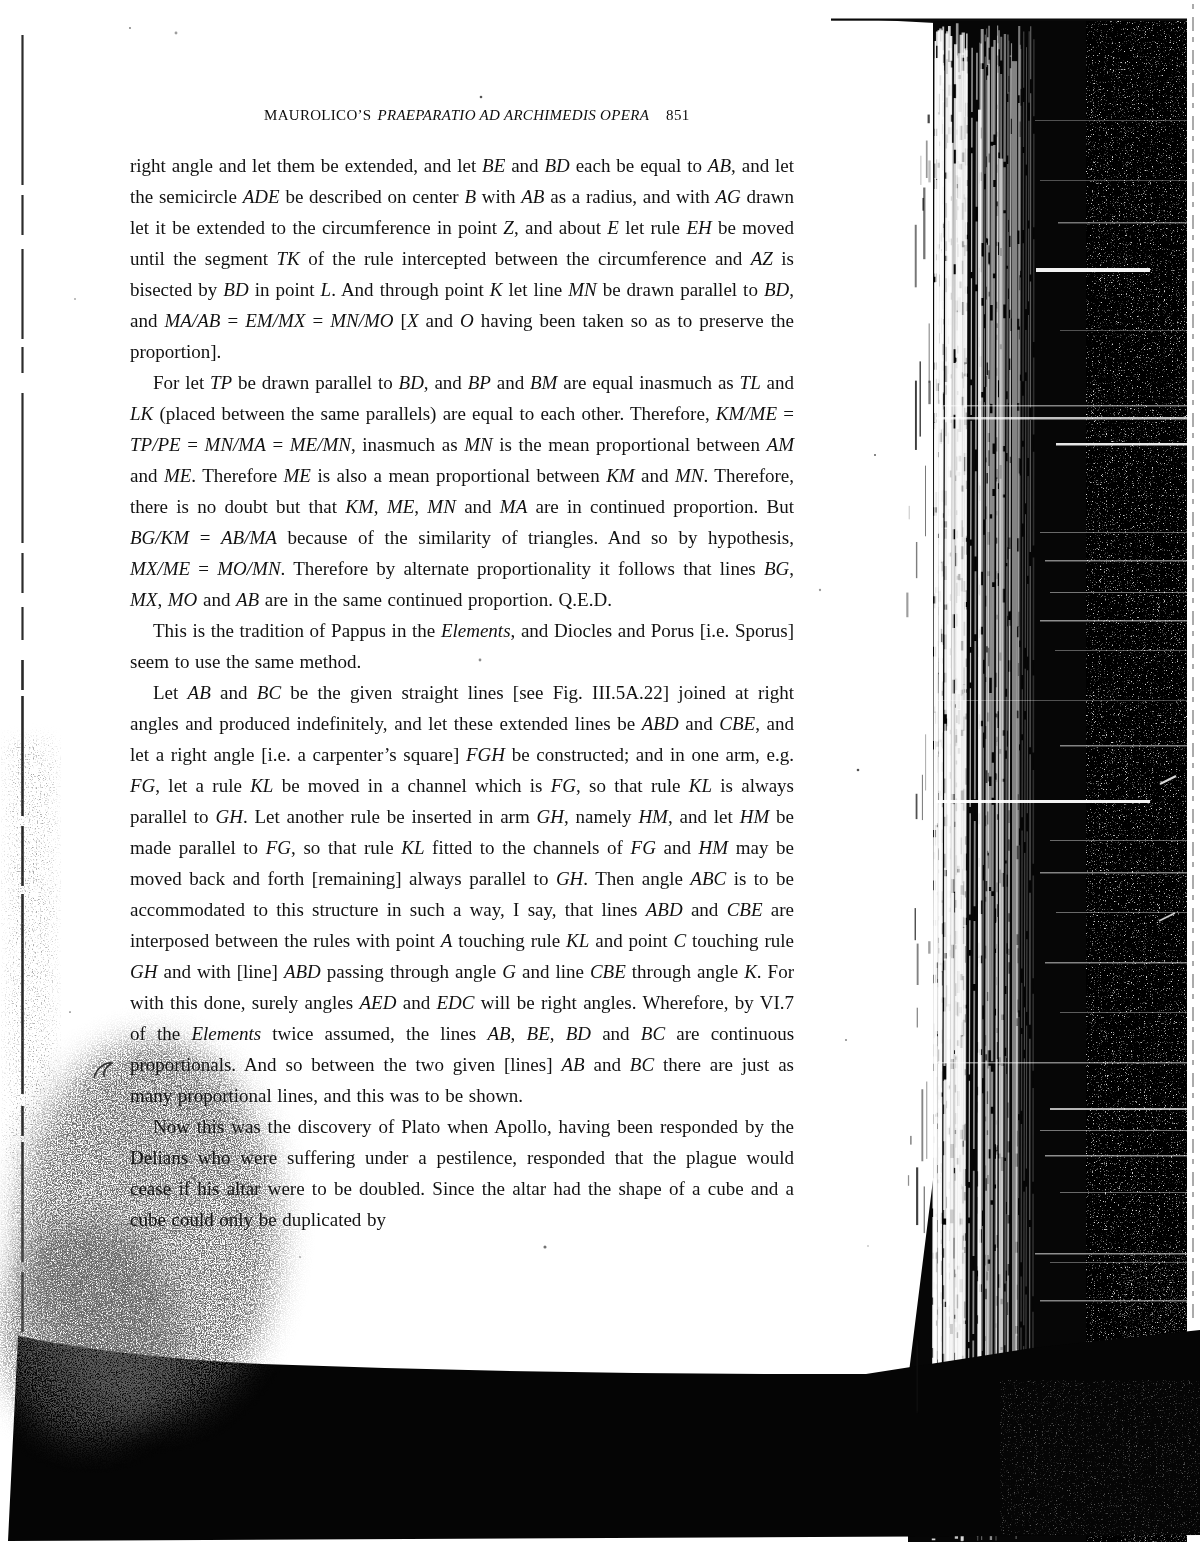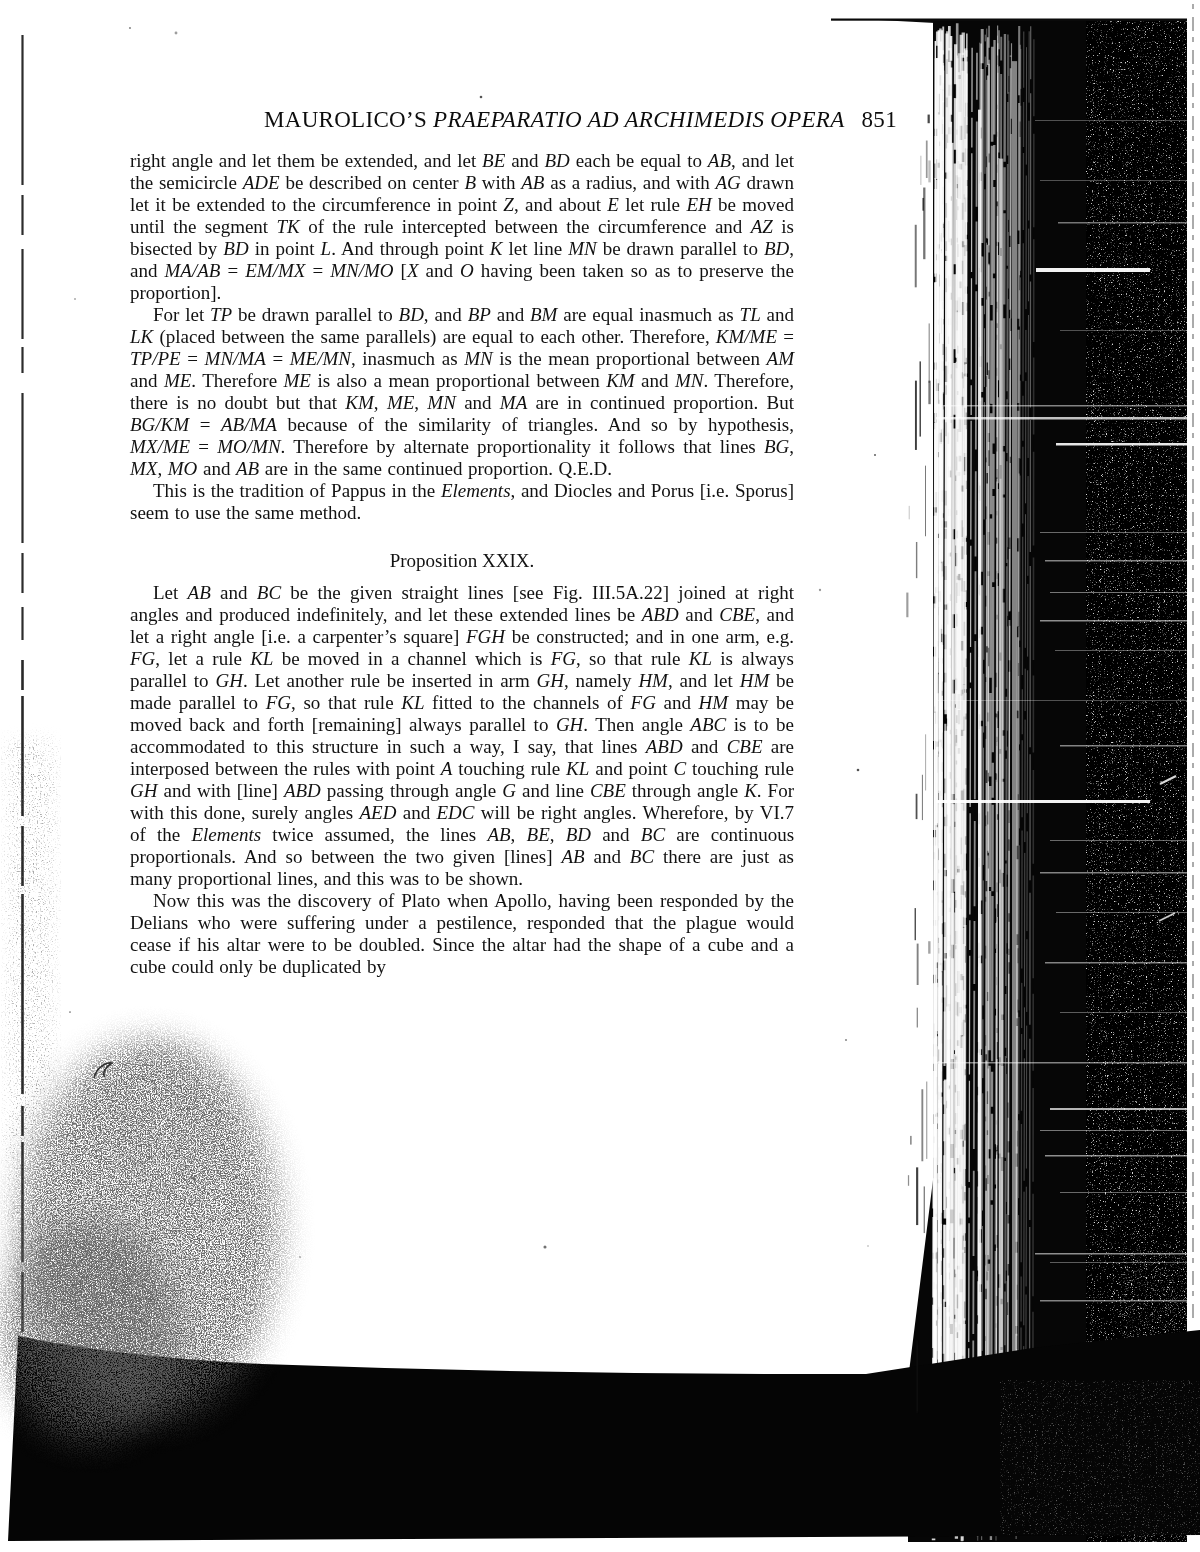--- a/index.html
+++ b/index.html
@@ -1,25 +1,25 @@
 <!DOCTYPE html>
 <html><head>
 <meta charset="utf-8">
 <style>
   html,body{margin:0;padding:0;background:#ffffff;}
   body{width:1200px;height:1552px;position:relative;overflow:hidden;
        font-family:"Liberation Serif","DejaVu Serif",serif;color:#101010;}
   .artifacts-svg{position:absolute;left:0;top:0;z-index:0;pointer-events:none;}
   .running-header{position:absolute;left:264px;top:107px;z-index:2;white-space:nowrap;
-       font-size:23px;letter-spacing:.3px;color:#0d0d0d;}
+       font-size:15px;letter-spacing:.3px;color:#0d0d0d;}
   .running-header .work{font-style:normal;}
   .running-header .title{font-style:italic;margin-left:6px;}
   .running-header .pagenum{margin-left:17px;font-style:normal;}
   .body-col{position:absolute;left:130px;top:150px;width:664px;z-index:2;}
-  .body-par{margin:0;font-size:19px;line-height:22px;text-align:justify;
+  .body-par{margin:0;font-size:19px;line-height:31px;text-align:justify;
        word-spacing:.045em;hyphens:manual;color:#121212;}
   .body-par.indent{text-indent:23px;}
   .prop-heading{margin:25px 0 9px 0;font-size:19px;line-height:23.9px;
        text-align:center;color:#121212;}
   i{font-style:italic;}
 </style>
 </head>
 <body>
 
 <svg class="artifacts-svg" width="1200" height="1552" viewBox="0 0 1200 1552">
@@ -235,16 +235,15 @@
 </svg>
 
 <div class="running-header">
   <span class="work">MAUROLICO’S</span><span class="title">PRAEPARATIO AD ARCHIMEDIS OPERA</span><span class="pagenum">851</span>
 </div>
 
 <div class="body-col" id="bodyCol">
     <p class="body-par">right angle and let them be extended, and let <i>BE</i> and <i>BD</i> each be equal to <i>AB</i>, and let the semicircle <i>ADE</i> be described on center <i>B</i> with <i>AB</i> as a radius, and with <i>AG</i> drawn let it be extended to the circumference in point <i>Z</i>, and about <i>E</i> let rule <i>EH</i> be moved until the segment <i>TK</i> of the rule intercepted between the circumference and <i>AZ</i> is bisected by <i>BD</i> in point <i>L</i>. And through point <i>K</i> let line <i>MN</i> be drawn parallel to <i>BD</i>, and <i>MA/AB</i> = <i>EM/MX</i> = <i>MN/MO</i> [<i>X</i> and <i>O</i> having been taken so as to preserve the proportion].</p>
     <p class="body-par indent">For let <i>TP</i> be drawn parallel to <i>BD</i>, and <i>BP</i> and <i>BM</i> are equal inasmuch as <i>TL</i> and <i>LK</i> (placed between the same parallels) are equal to each other. Therefore, <i>KM/ME</i> = <i>TP/PE</i> = <i>MN/MA</i> = <i>ME/MN</i>, inasmuch as <i>MN</i> is the mean proportional between <i>AM</i> and <i>ME</i>. Therefore <i>ME</i> is also a mean proportional between <i>KM</i> and <i>MN</i>. Therefore, there is no doubt but that <i>KM</i>, <i>ME</i>, <i>MN</i> and <i>MA</i> are in continued proportion. But <i>BG/KM</i> = <i>AB/MA</i> because of the similarity of triangles. And so by hypothesis, <i>MX/ME</i> = <i>MO/MN</i>. Therefore by alternate proportionality it follows that lines <i>BG</i>, <i>MX</i>, <i>MO</i> and <i>AB</i> are in the same continued proportion. Q.E.D.</p>
     <p class="body-par indent">This is the tradition of Pappus in the <i>Elements</i>, and Diocles and Porus [i.e. Sporus] seem to use the same method.</p>
-    <div class="prop-heading">Proposition XXIX.</div>
     <p class="body-par indent">Let <i>AB</i> and <i>BC</i> be the given straight lines [see Fig. III.5A.22] joined at right angles and produced indefinitely, and let these extended lines be <i>ABD</i> and <i>CBE</i>, and let a right angle [i.e. a carpenter’s square] <i>FGH</i> be constructed; and in one arm, e.g. <i>FG</i>, let a rule <i>KL</i> be moved in a channel which is <i>FG</i>, so that rule <i>KL</i> is always parallel to <i>GH</i>. Let another rule be inserted in arm <i>GH</i>, namely <i>HM</i>, and let <i>HM</i> be made parallel to <i>FG</i>, so that rule <i>KL</i> fitted to the channels of <i>FG</i> and <i>HM</i> may be moved back and forth [remaining] always parallel to <i>GH</i>. Then angle <i>ABC</i> is to be accommodated to this structure in such a way, I say, that lines <i>ABD</i> and <i>CBE</i> are interposed between the rules with point <i>A</i> touching rule <i>KL</i> and point <i>C</i> touching rule <i>GH</i> and with [line] <i>ABD</i> passing through angle <i>G</i> and line <i>CBE</i> through angle <i>K</i>. For with this done, surely angles <i>AED</i> and <i>EDC</i> will be right angles. Wherefore, by VI.7 of the <i>Elements</i> twice assumed, the lines <i>AB</i>, <i>BE</i>, <i>BD</i> and <i>BC</i> are continuous proportionals. And so between the two given [lines] <i>AB</i> and <i>BC</i> there are just as many proportional lines, and this was to be shown.</p>
     <p class="body-par indent">Now this was the discovery of Plato when Apollo, having been responded by the Delians who were suffering under a pestilence, responded that the plague would cease if his altar were to be doubled. Since the altar had the shape of a cube and a cube could only be duplicated by</p>
   </div>
 
 </body></html>

